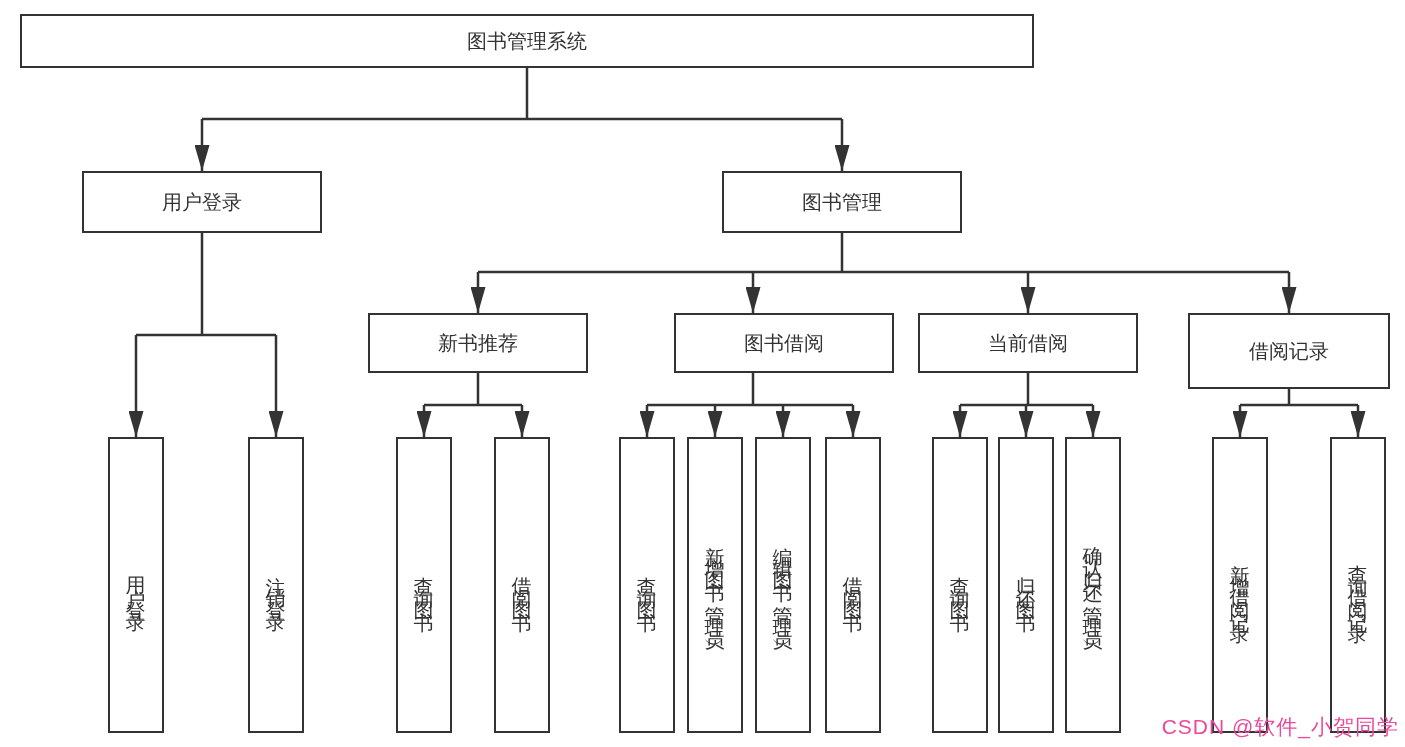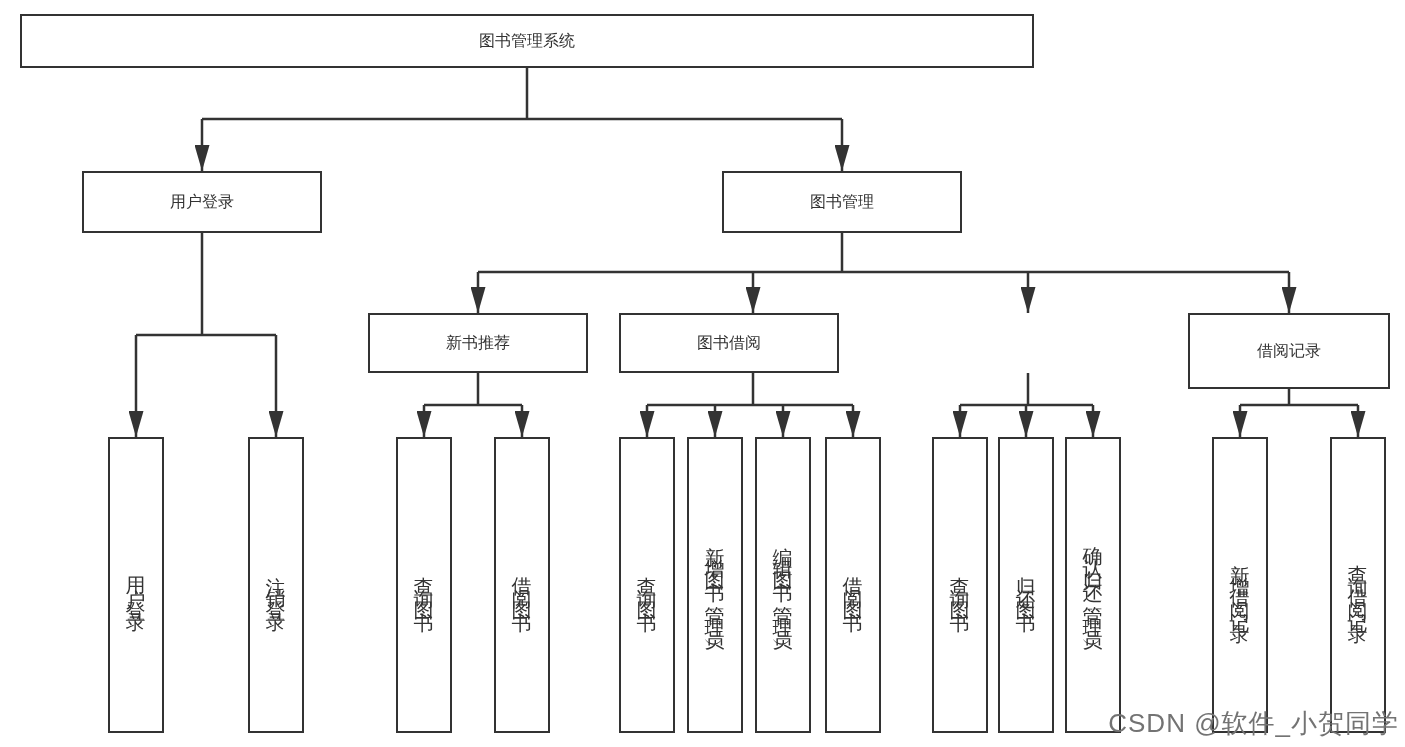--- a/index.html
+++ b/index.html
@@ -13,48 +13,48 @@
   .connectors{position:absolute;left:0;top:0;width:1405px;height:747px;}
   .node{
     position:absolute;
     box-sizing:border-box;
     border:2px solid #333333;
     background:#ffffff;
     color:#333333;
     display:flex;
     align-items:center;
     justify-content:center;
-    font-size:16px;
+    font-size:20px;
     line-height:1;
   }
   .v-node{
     writing-mode:vertical-rl;
     text-orientation:mixed;
     letter-spacing:12px;
     font-size:20px;
   }
   
   .n-root{left:20px;top:14px;width:1014px;height:54px;}
   .n-l1a{left:82px;top:171px;width:240px;height:62px;}
   .n-l1b{left:722px;top:171px;width:240px;height:62px;}
   .n-l2a{left:368px;top:313px;width:220px;height:60px;}
-  .n-l2b{left:619px;top:313px;width:220px;height:60px;font-family:Liberation Serif, serif;}
+  .n-l2b{left:674px;top:313px;width:220px;height:60px;font-family:Liberation Serif, serif;}
   .n-l2c{left:918px;top:313px;width:220px;height:60px;}
   .n-l2d{left:1188px;top:313px;width:202px;height:76px;}
   .leaf{top:437px;width:56px;height:296px;}
   .f1{left:108px;}  .f2{left:248px;}
   .f3{left:396px;}  .f4{left:494px;}
   .f5{left:619px;}  .f6{left:687px;}  .f7{left:755px;}  .f8{left:825px;}
   .f9{left:932px;}  .f10{left:998px;} .f11{left:1065px;}
   .f12{left:1212px;} .f13{left:1330px;}
   .watermark{
     position:absolute;
     right:6px;bottom:6px;
-    font-size:26px;
-    color:#737373;
+    font-size:21px;
+    color:#ec4899;
     letter-spacing:1px;
     white-space:nowrap;
   }
 </style>
 </head>
 <body>
 
 <div class="canvas">
 
   <svg class="connectors" viewBox="0 0 1405 747" xmlns="http://www.w3.org/2000/svg">
@@ -99,20 +99,21 @@
     <line x1="1358" y1="405" x2="1358" y2="437" stroke="#333333" stroke-width="2.5" marker-end="url(#arrow)"></line>
   </svg>
 
   <div class="node n-root">图书管理系统</div>
 
   <div class="node n-l1a">用户登录</div>
   <div class="node n-l2a">新书推荐</div>
 
   <div class="node n-l1b">图书管理</div>
   <div class="node n-l2b">图书借阅</div>
+  <div class="node n-l2c">当前借阅</div>
   <div class="node n-l2d">借阅记录</div>
 
   <div class="node v-node leaf f1">用户登录</div>
   <div class="node v-node leaf f2">注销登录</div>
 
   <div class="node v-node leaf f3">查询图书</div>
   <div class="node v-node leaf f4">借阅图书</div>
 
   <div class="node v-node leaf f5">查询图书</div>
   <div class="node v-node leaf f6">新增图书（管理员）</div>

